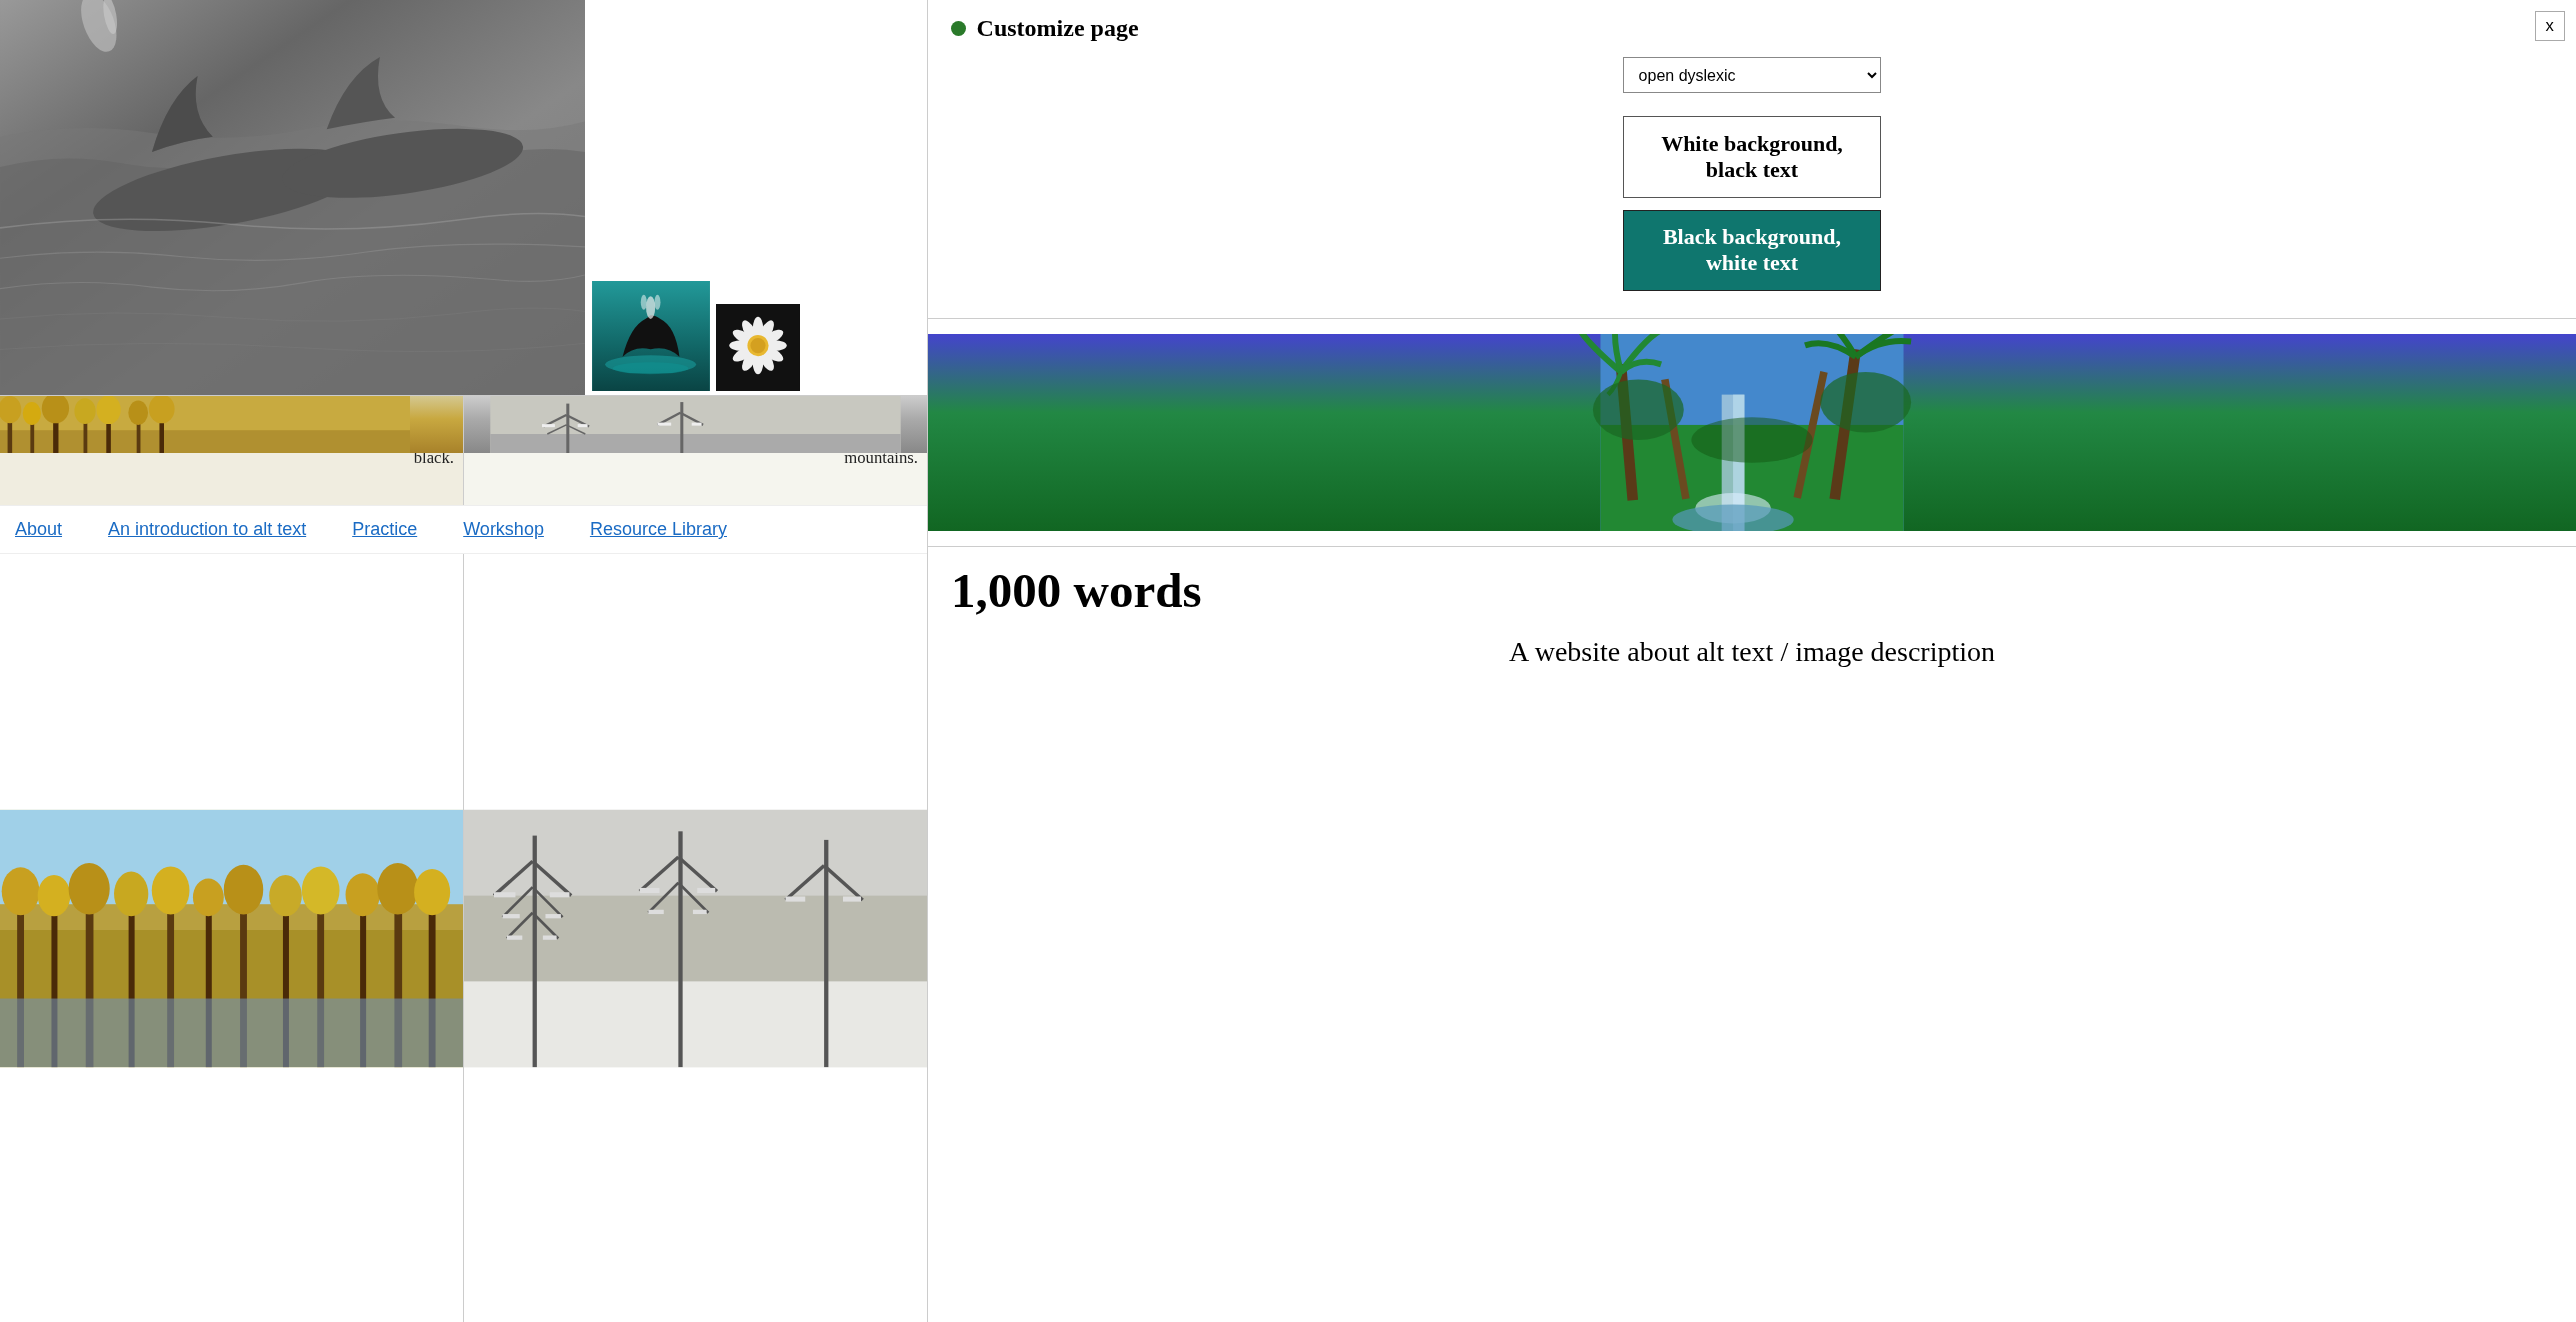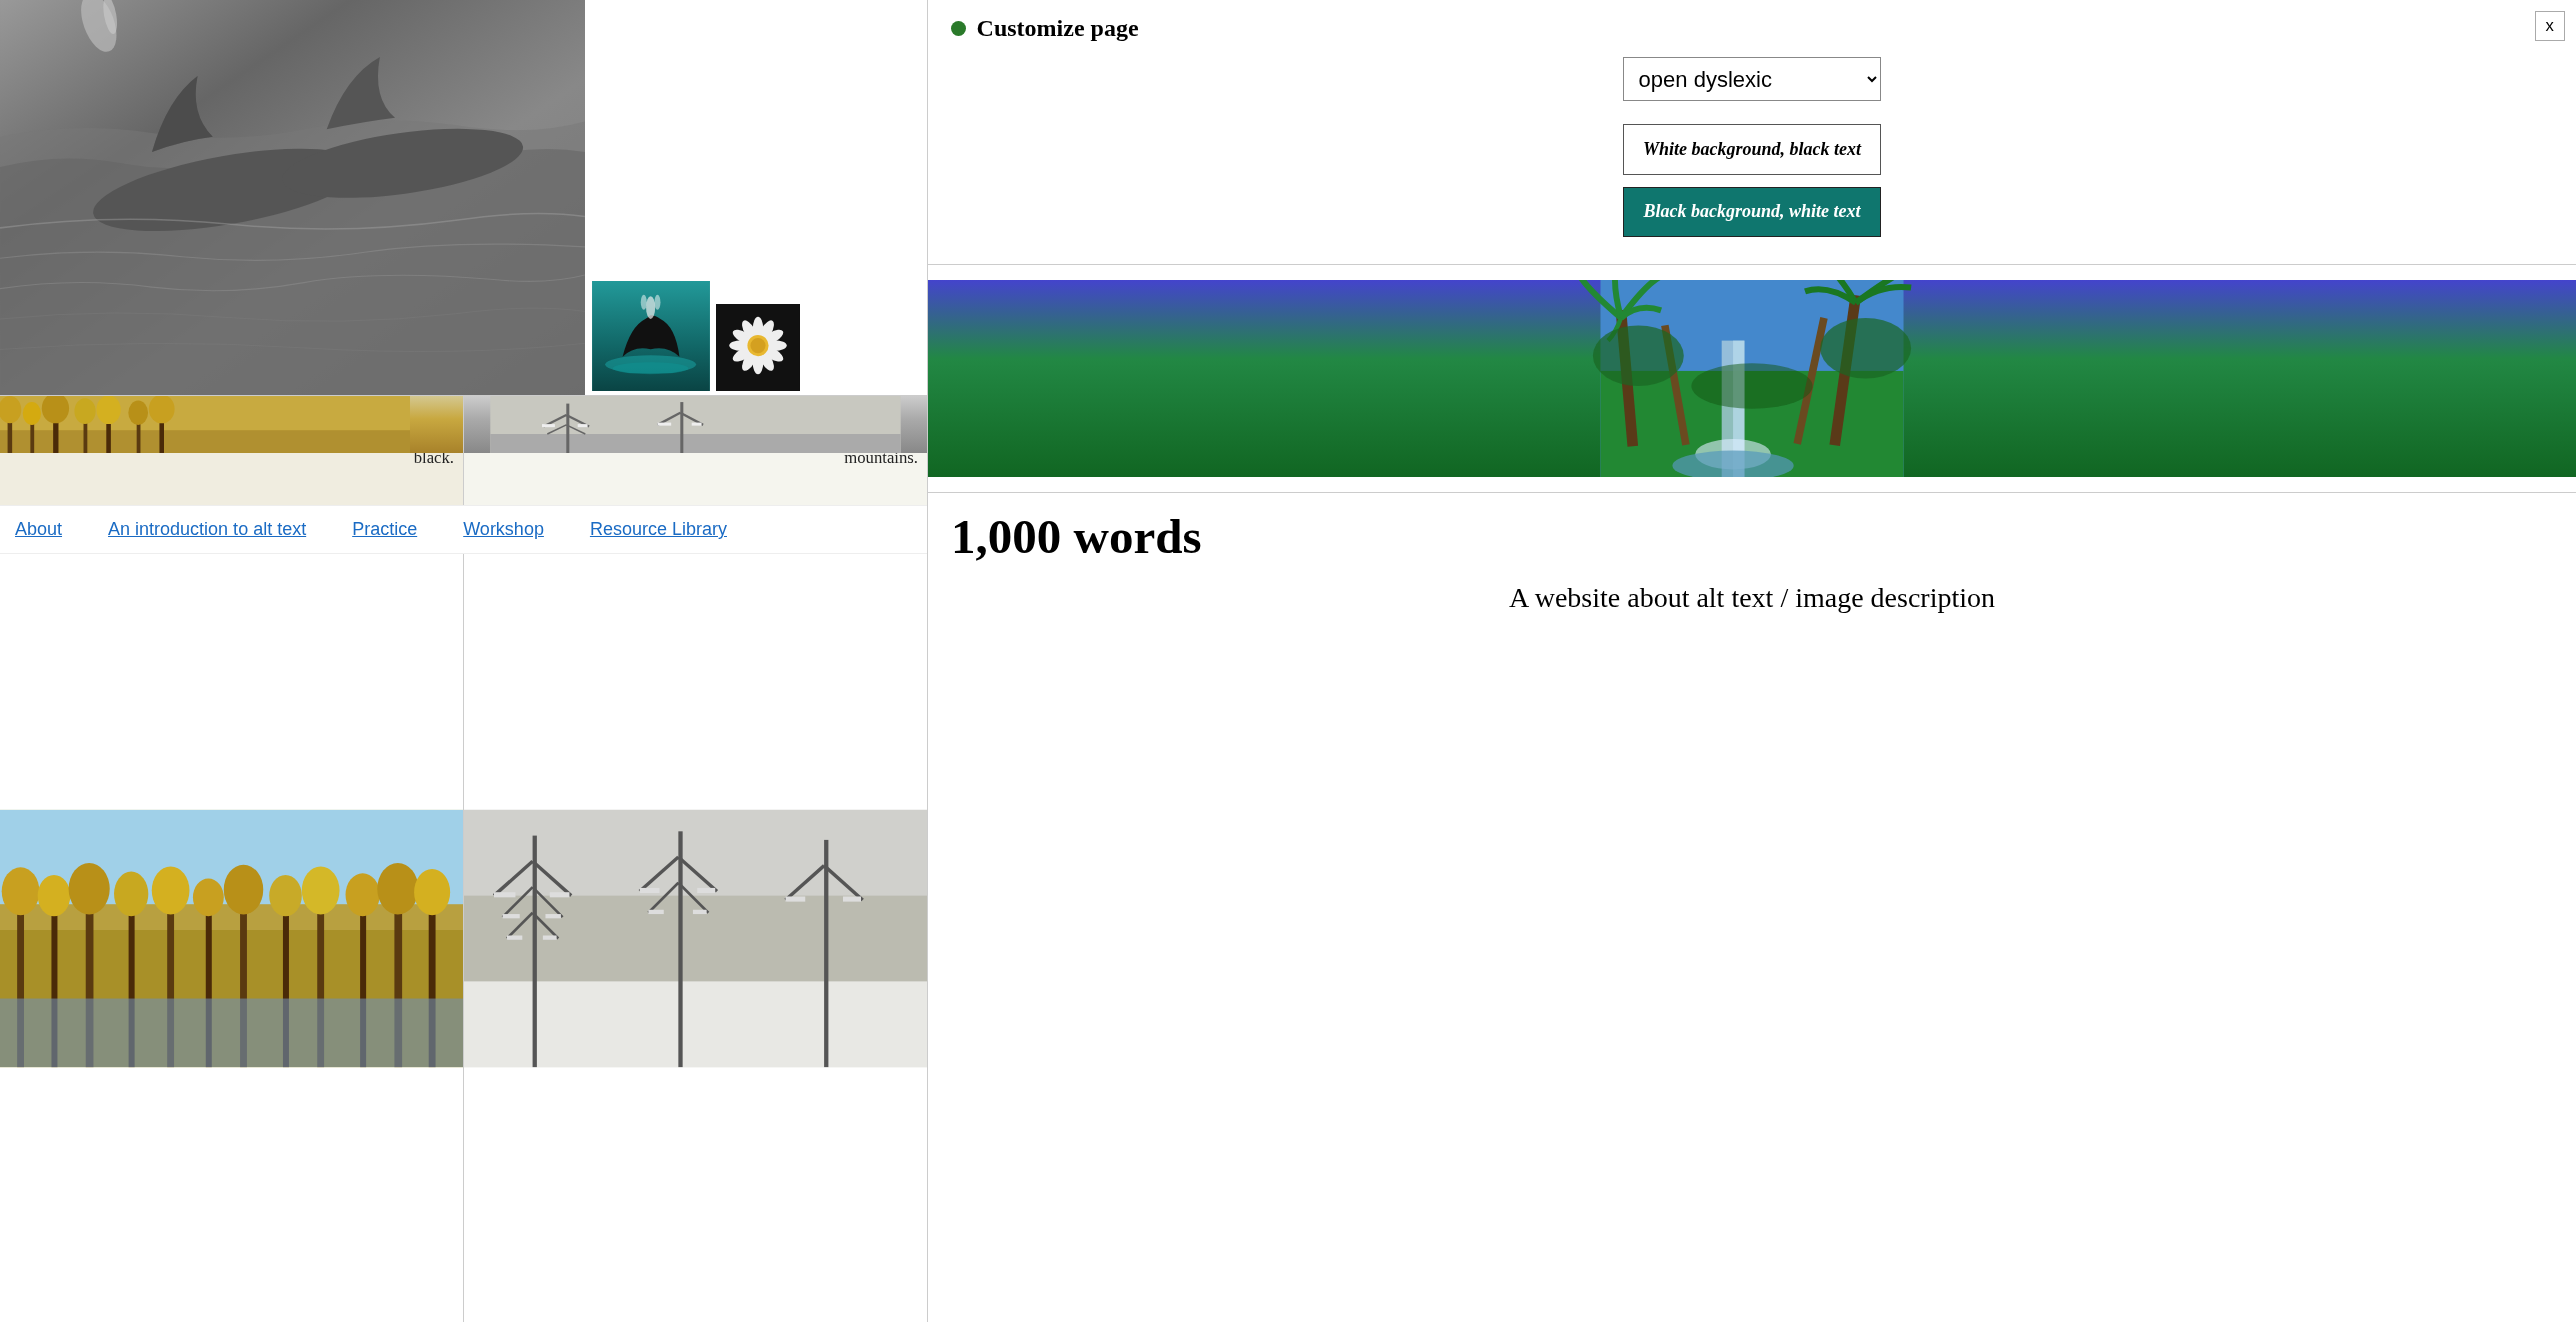--- a/index.html
+++ b/index.html
@@ -205,38 +205,37 @@
       margin-bottom: 9px;
       text-align: center;
     }
 
     .font-select {
       width: 100%;
       max-width: 258px;
       display: block;
       margin: 0 auto 23px auto;
       padding: 7.6px 10.6px;
-      font-size: 22px;
+      font-size: 16px;
       border: 1.5px solid #888;
       background: #fff;
       cursor: pointer;
     }
 
     .theme-btn {
       display: block;
       width: 100%;
       max-width: 258px;
       margin: 0 auto 12px auto;
       padding: 13.7px;
-      font-size: 18px;
+      font-size: 22px;
       font-weight: bold;
       cursor: pointer;
       text-align: center;
       font-family: 'OpenDyslexic', 'Comic Sans MS', cursive;
-      font-style: italic;
     }
 
     .theme-btn-white {
       background: #fff;
       color: #000;
       border: 1.5px solid #555;
     }
 
     .theme-btn-black {
       background: #0f766e;

